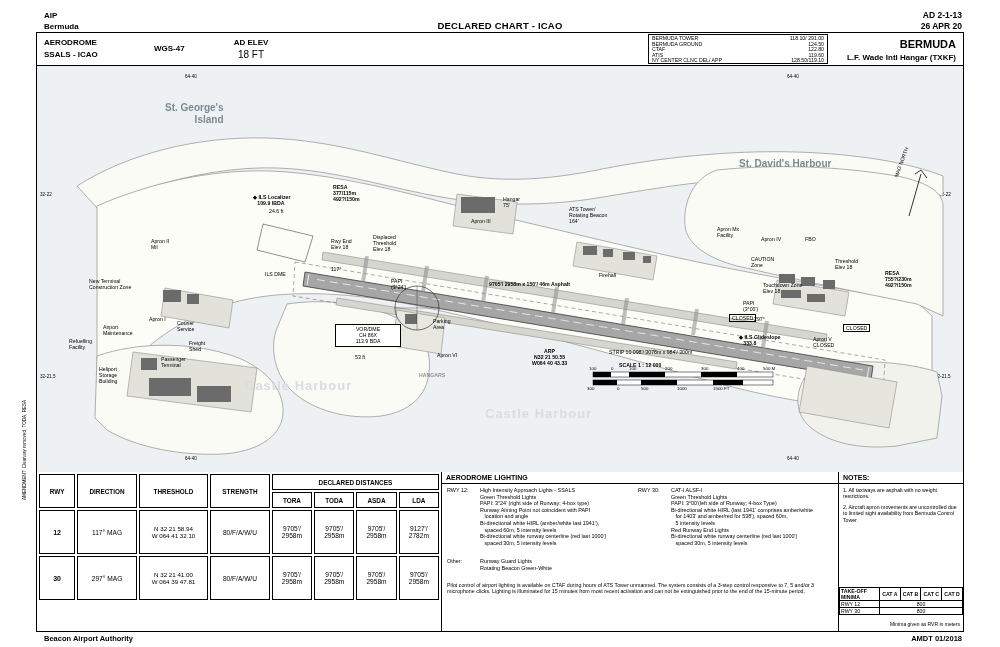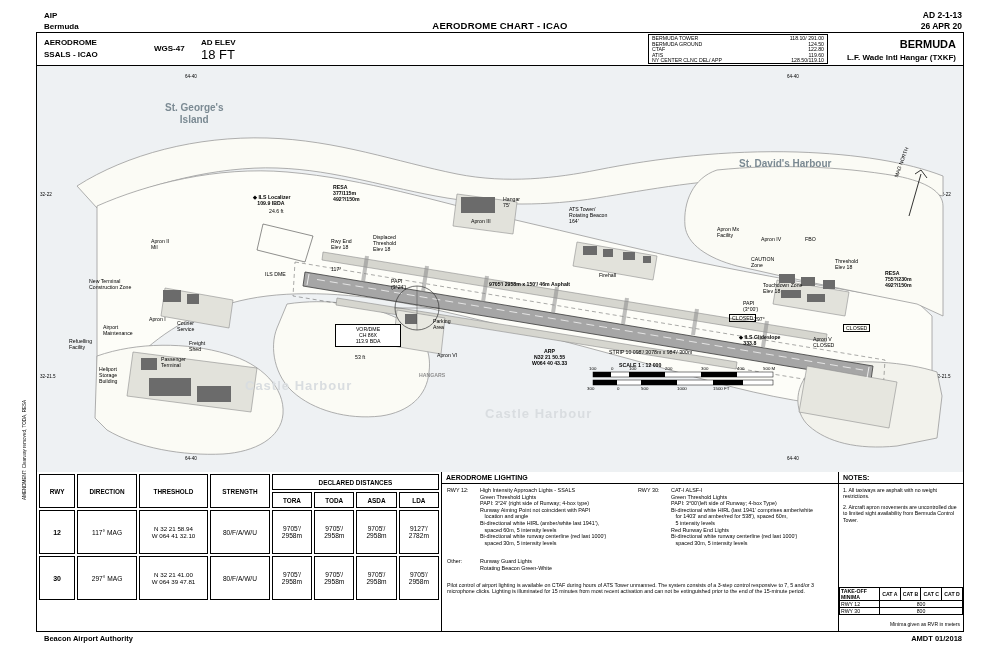--- a/index.html
+++ b/index.html
@@ -21,22 +21,22 @@
   .ad-ref { position:absolute; right:38px; top:10px; text-align:right; font-size:8.5px; line-height:11px; font-weight:bold;}
 
   
   .frame { position:absolute; left:36px; top:32px; width:928px; height:600px; border:1px solid #000; }
 
   
   .hdr { position:absolute; left:36px; top:32px; width:928px; height:34px; border-bottom:1px solid #000;}
   .hdr .cell { position:absolute; font-size:8px; }
   .hdr-left { left:8px; top:5px; font-size:8.5px; line-height:12px; font-weight:bold;}
   .hdr-wgs { left:118px; top:12px; font-size:8.5px; font-weight:bold;}
-  .hdr-elev { left:165px; top:5px; font-size:8.5px; line-height:12px; font-weight:bold; text-align:left; width:70px;}
-  .hdr-elev .v { font-weight:normal; font-size:13px;}
+  .hdr-elev { left:180px; top:5px; font-size:8.5px; line-height:12px; font-weight:bold; text-align:center; width:70px;}
+  .hdr-elev .v { font-weight:normal; font-size:10px;}
   .freq-box { position:absolute; left:612px; top:2px; width:180px; height:30px; border:1px solid #000; padding:1px 3px; }
   .freq-row { display:flex; justify-content:space-between; font-size:5.2px; line-height:5.6px; }
   .freq-row .n { letter-spacing:0; }
   .hdr-right { position:absolute; right:8px; top:5px; text-align:right; font-size:11px; font-weight:bold; line-height:14px;}
   .hdr-right .sub { font-size:8px; font-weight:bold; }
 
   
   .map { position:absolute; left:37px; top:66px; width:926px; height:406px; background:#ffffff; overflow:hidden;}
   .water { position:absolute; inset:0; background:#eef1f3; }
   .tick { position:absolute; font-size:4.6px; color:#000;}
@@ -79,21 +79,21 @@
 </head>
 <body>
 
 <div class="page">
 
   <div class="top-strip">
     <div class="aip-block">
       <div>AIP</div>
       <div>Bermuda</div>
     </div>
-    <div class="chart-title">AERODROME CHART - ICAO</div>
+    <div class="chart-title">DECLARED CHART - ICAO</div>
     <div class="ad-ref">
       <div>AD 2-1-13</div>
       <div>26 APR 20</div>
     </div>
   </div>
 
   <div class="frame"></div>
 
   <div class="hdr">
     <div class="cell hdr-left">
@@ -242,21 +242,21 @@
         <rect x="556" y="306" width="18" height="5" fill="#000"></rect>
         <rect x="592" y="306" width="36" height="5" fill="#000"></rect>
         <rect x="664" y="306" width="36" height="5" fill="#000"></rect>
         <rect x="556" y="314" width="180" height="5" fill="#fff" stroke="#000" stroke-width="0.5"></rect>
         <rect x="556" y="314" width="24" height="5" fill="#000"></rect>
         <rect x="604" y="314" width="36" height="5" fill="#000"></rect>
         <rect x="676" y="314" width="30" height="5" fill="#000"></rect>
       </g>
     </svg>
 
-    <div class="island-name" style="left:128px; top:36px; text-align:center;">St. George's<br>Island</div>
+    <div class="island-name" style="left:128px; top:36px; text-align:right;">St. George's<br>Island</div>
     <div class="island-name" style="left:702px; top:92px;">St. David's Harbour</div>
     <div class="bigwater" style="left:208px; top:312px;">Castle Harbour</div>
     <div class="bigwater" style="left:448px; top:340px;">Castle Harbour</div>
 
     <div class="mlab b" style="left:216px; top:128px; white-space:pre;">◆ ILS Localizer
    109.9 IBDA</div>
     <div class="mlab" style="left:232px; top:142px;">24.6 ft</div>
 
     <div class="mlab b" style="left:296px; top:118px; white-space:pre;">RESA
 377/115m

